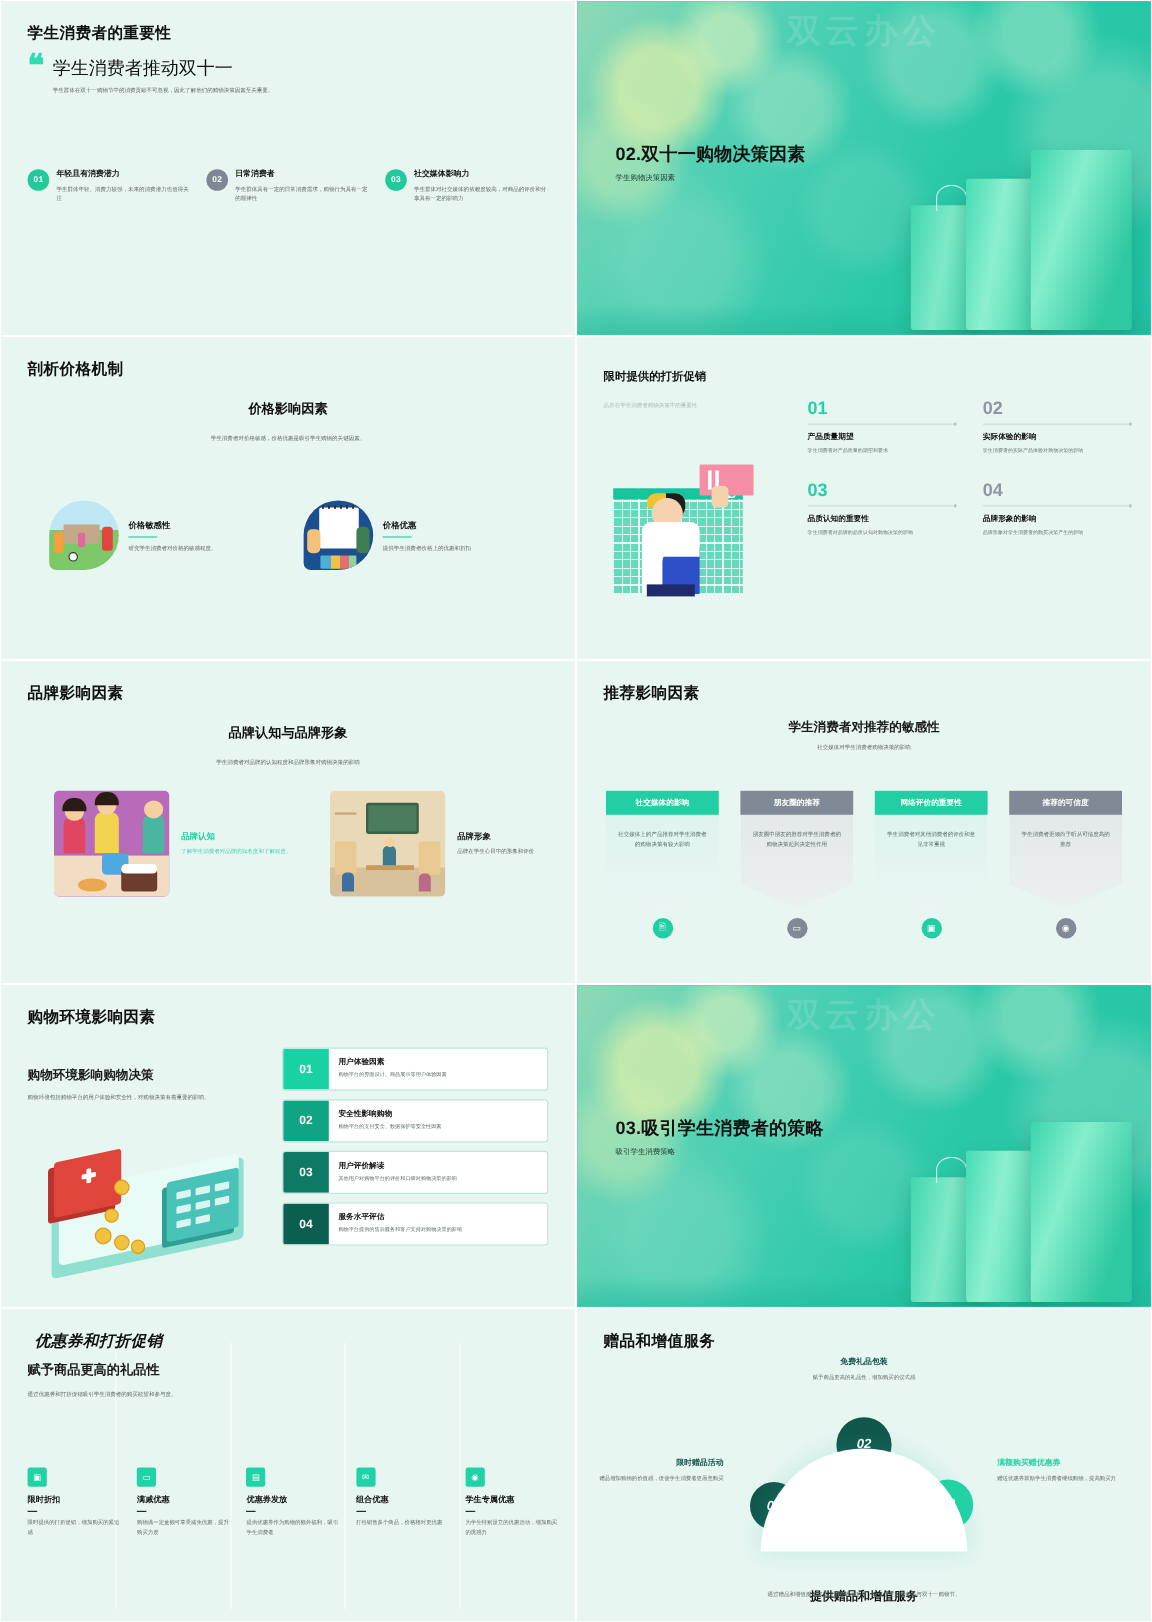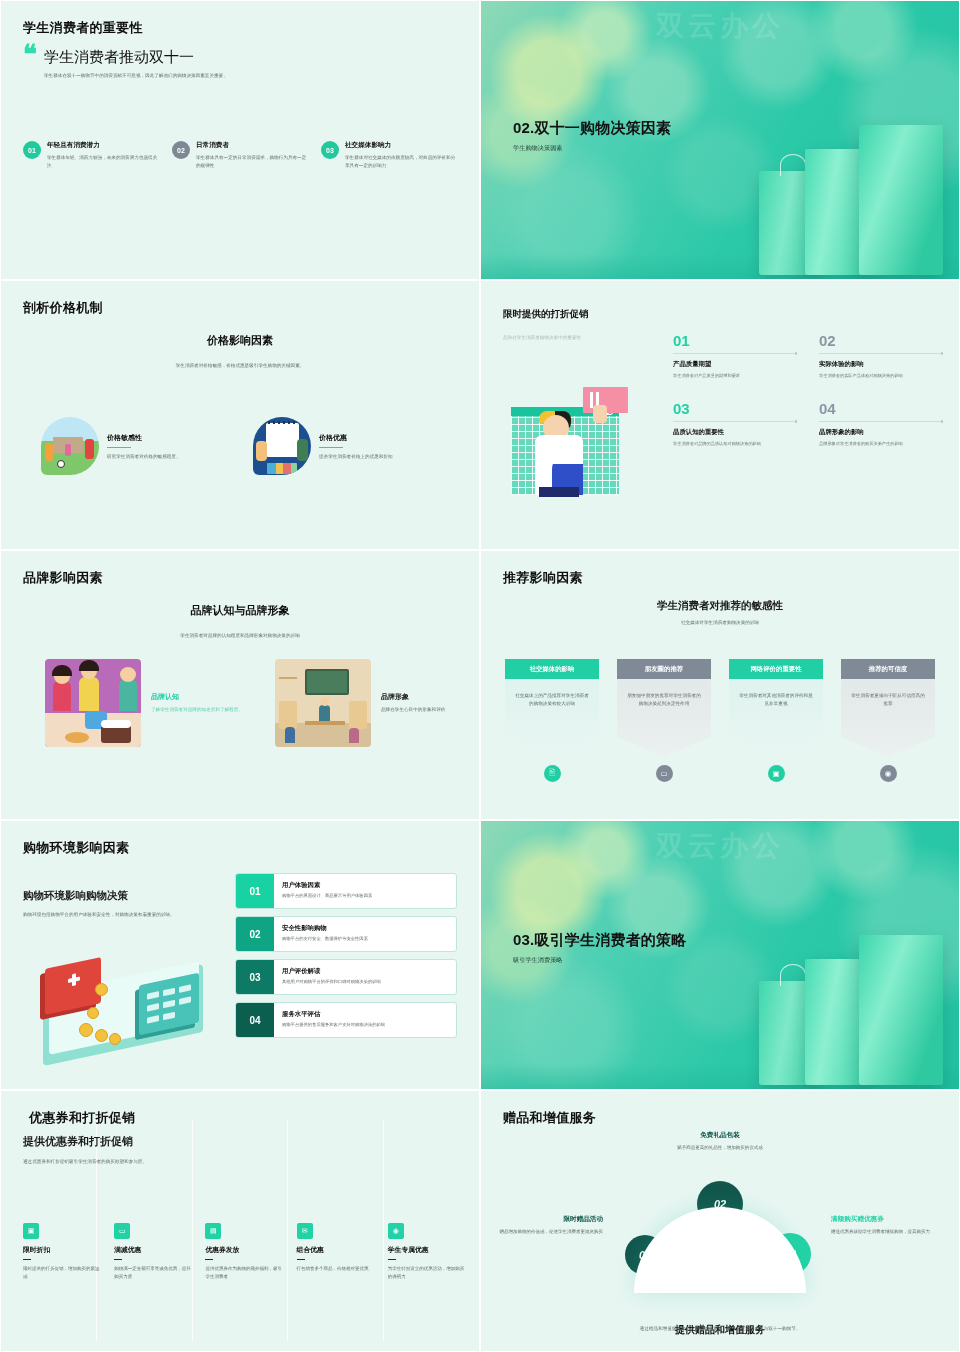--- a/index.html
+++ b/index.html
@@ -550,22 +550,22 @@
   </section>
 
   <section class="slide inner">
     <div class="s9-sepwrap">
       <div></div>
         <div></div>
         <div></div>
         <div></div>
         <div></div>
     </div>
-    <h2 class="h-title" style="position:relative;padding-left:6px;">优惠券和打折促销</h2>
-    <div class="s9-sub" style="position:relative;">提供优惠券和打折促销</div>
+    <h2 class="h-title" style="position:relative;padding-left:6px;font-style:italic;">优惠券和打折促销</h2>
+    <div class="s9-sub" style="position:relative;">赋予商品更高的礼品性</div>
     <div class="p-tiny s9-desc" style="position:relative;">通过优惠券和打折促销吸引学生消费者的购买欲望和参与度。</div>
     <div class="s9-row">
       <div class="s9-col">
         <div class="s9-ico">▣</div>
         <div class="s9-t">限时折扣</div>
         <div class="s9-dash"></div>
         <div class="s9-d">限时提供的打折促销，增加购买的紧迫感</div>
       </div>
       <div class="s9-col">
         <div class="s9-ico">▭</div>

